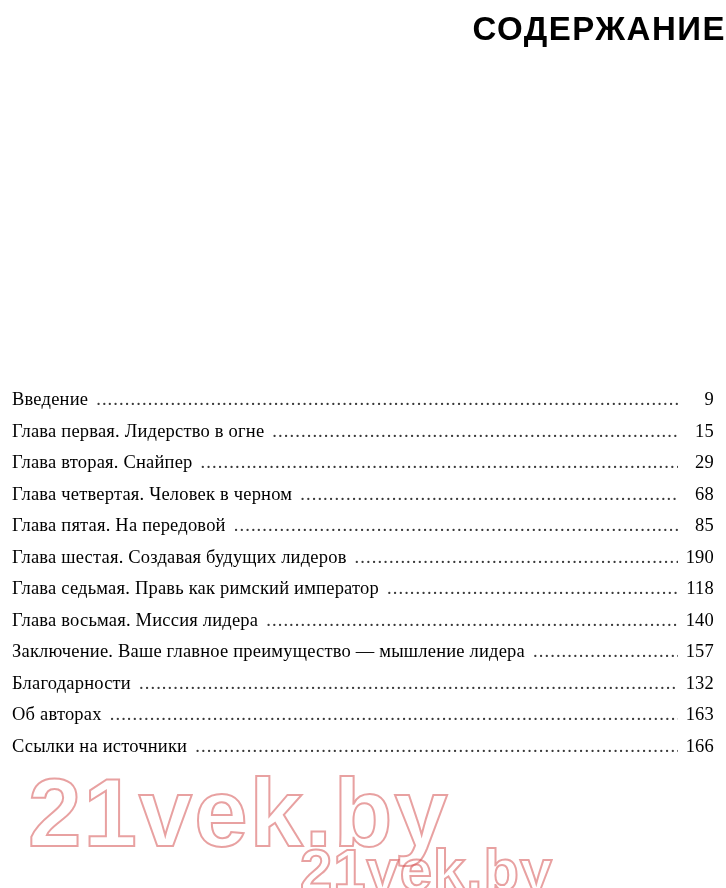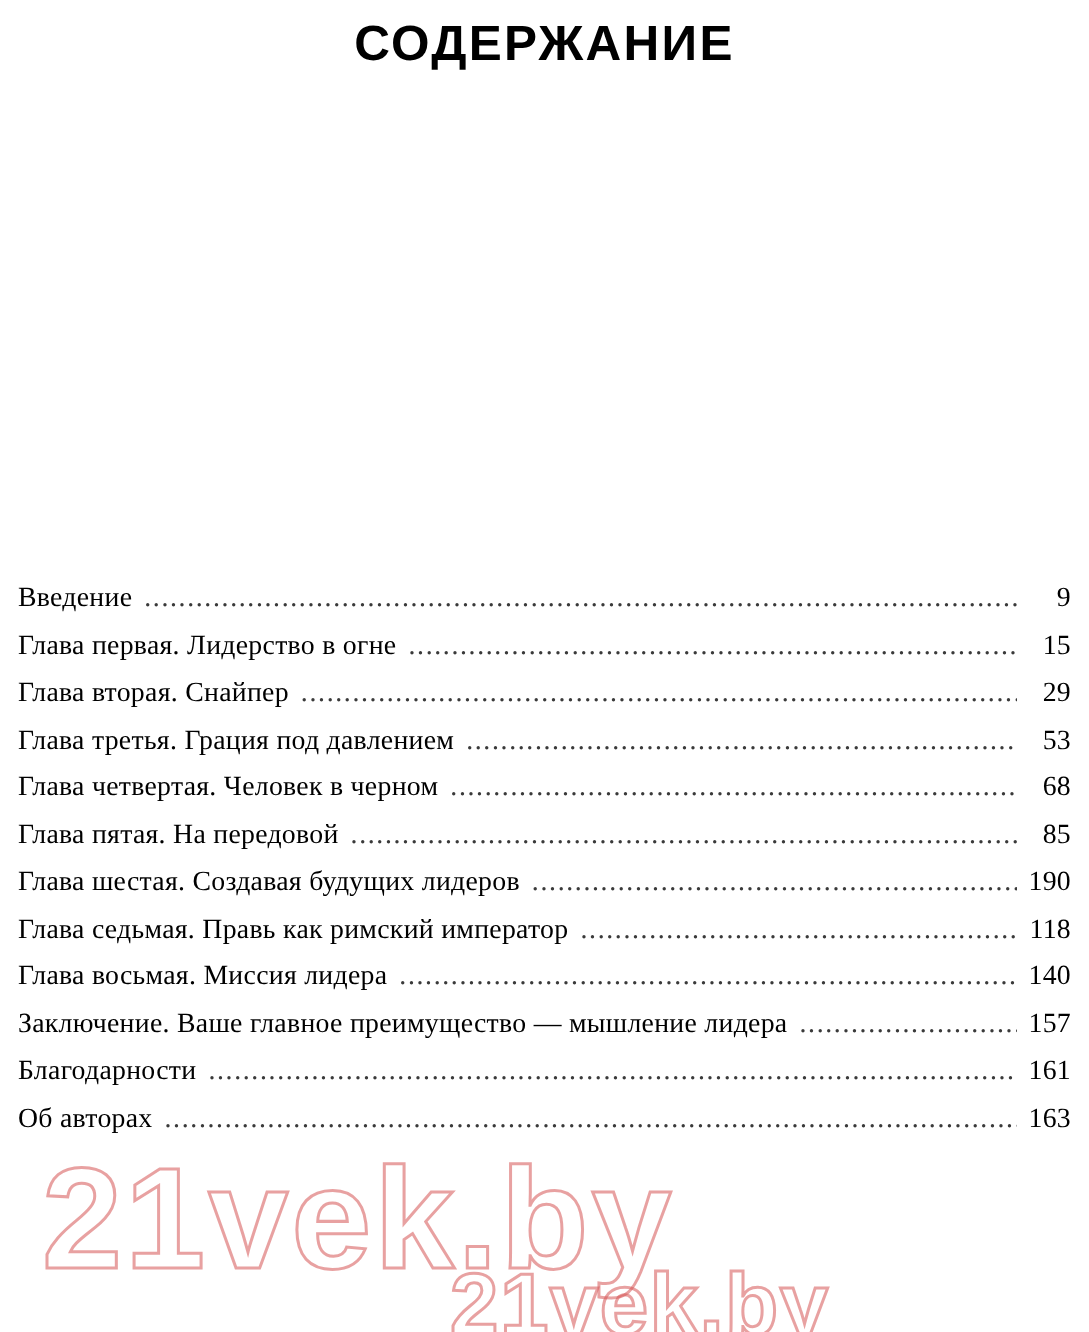--- a/index.html
+++ b/index.html
@@ -46,21 +46,21 @@
     font-size: 58px;
     letter-spacing: 1px;
   }
 
   
   .page-title {
     position: absolute;
     top: 10px;
     left: 0;
     width: 726px;
-    text-align: center;
+    text-align: right;
     font-family: "Liberation Sans", sans-serif;
     font-weight: bold;
     font-size: 33px;
     letter-spacing: 1.5px;
     color: #000;
   }
 
   
   .toc {
     position: absolute;
@@ -125,25 +125,20 @@
       <span class="toc-label">Глава первая.  Лидерство в огне</span>
       <span class="toc-dots"></span>
       <span class="toc-page">15</span>
     </div>
     <div class="toc-entry">
       <span class="toc-label">Глава вторая.  Снайпер</span>
       <span class="toc-dots"></span>
       <span class="toc-page">29</span>
     </div>
     <div class="toc-entry">
-      <span class="toc-label">Глава третья.  Грация под давлением</span>
-      <span class="toc-dots"></span>
-      <span class="toc-page">53</span>
-    </div>
-    <div class="toc-entry">
       <span class="toc-label">Глава четвертая.  Человек в черном</span>
       <span class="toc-dots"></span>
       <span class="toc-page">68</span>
     </div>
     <div class="toc-entry">
       <span class="toc-label">Глава пятая.  На передовой</span>
       <span class="toc-dots"></span>
       <span class="toc-page">85</span>
     </div>
     <div class="toc-entry">
@@ -162,25 +157,30 @@
       <span class="toc-page">140</span>
     </div>
     <div class="toc-entry gap-before">
       <span class="toc-label">Заключение.  Ваше главное преимущество — мышление лидера</span>
       <span class="toc-dots"></span>
       <span class="toc-page">157</span>
     </div>
     <div class="toc-entry gap-before">
       <span class="toc-label">Благодарности</span>
       <span class="toc-dots"></span>
-      <span class="toc-page">161</span>
+      <span class="toc-page">132</span>
     </div>
     <div class="toc-entry">
       <span class="toc-label">Об авторах</span>
       <span class="toc-dots"></span>
       <span class="toc-page">163</span>
+    </div>
+    <div class="toc-entry">
+      <span class="toc-label">Ссылки на источники</span>
+      <span class="toc-dots"></span>
+      <span class="toc-page">166</span>
     </div>
   </div>
 
 <div class="watermark">
   <div class="wm-text wm-main">21vek.by</div>
   <div class="wm-text wm-sub">21vek.by</div>
 </div>
 
 </body></html>

